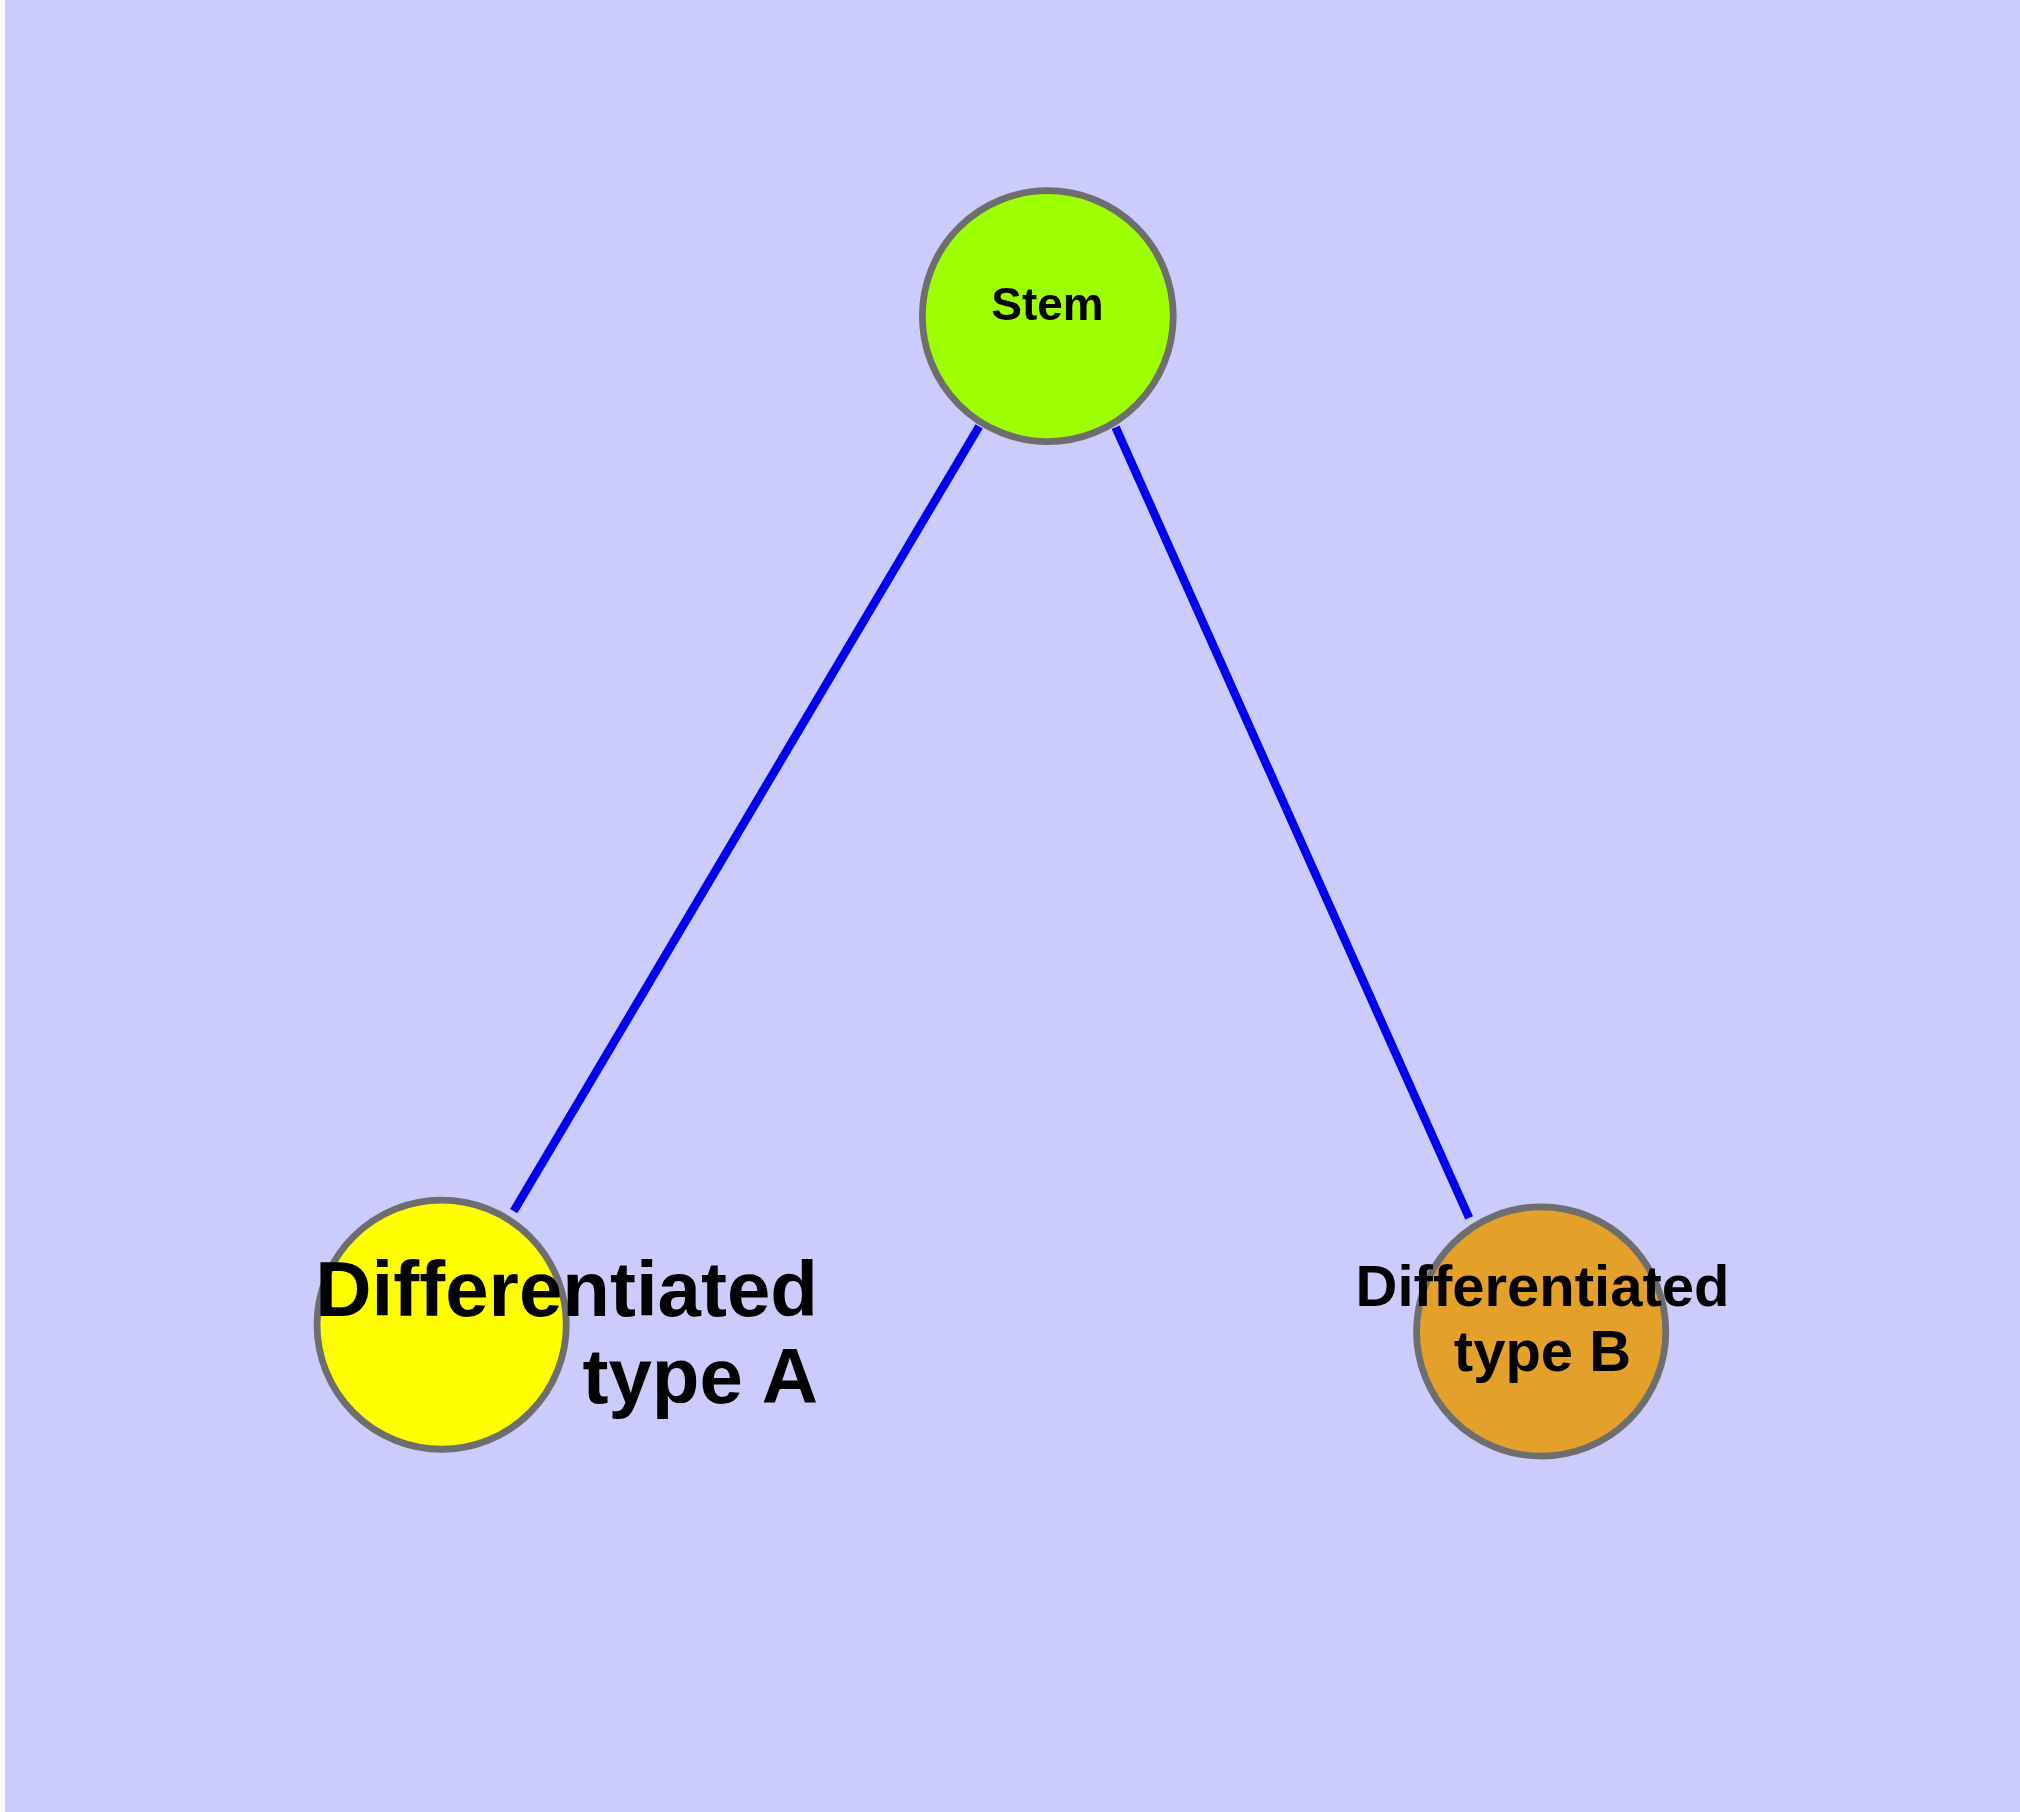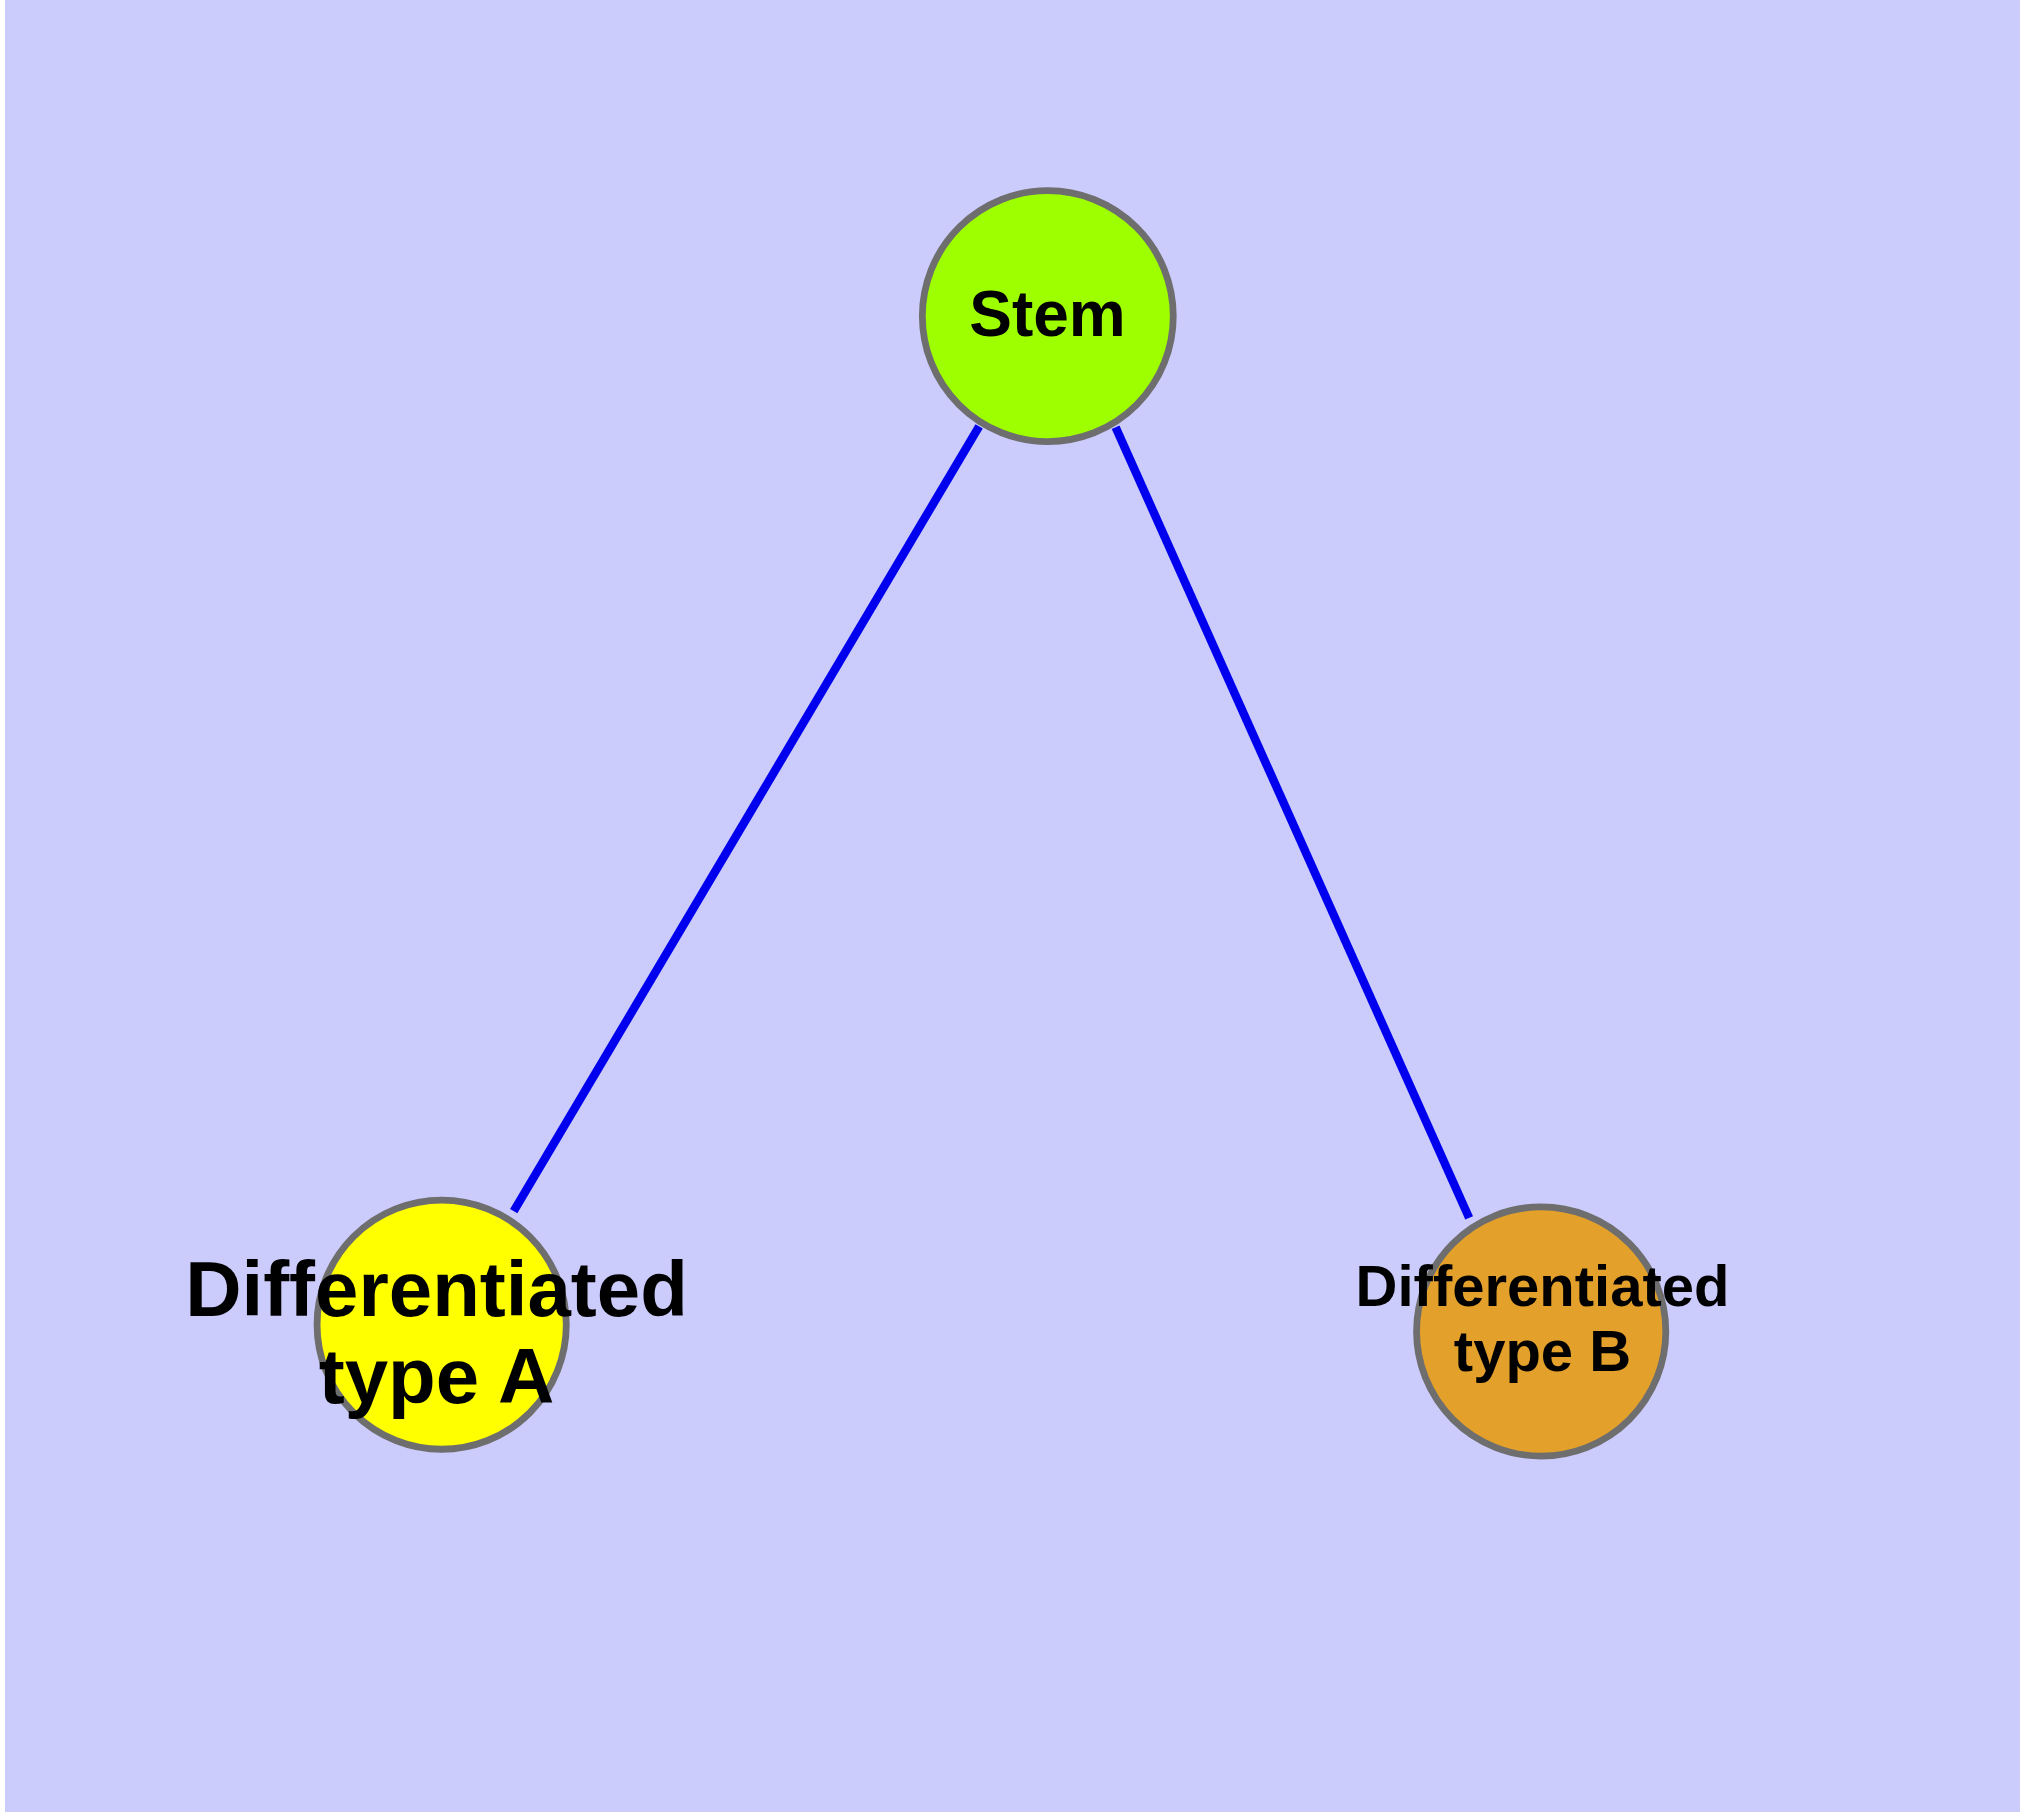--- a/index.html
+++ b/index.html
@@ -36,21 +36,21 @@
     color: #000000;
     font-family: "Liberation Sans", sans-serif;
     font-weight: bold;
     text-align: center;
     line-height: 1.12;
     white-space: pre;
     pointer-events: none;
     -webkit-font-smoothing: antialiased;
   }
   .label-stem {
-    font-size: 64px;
+    font-size: 46px;
     width: 509px;
     left: 793px;
     top: 280px;
   }
   .label-typea {
     font-size: 78px;
     width: 763px;
     left: 55px;
     top: 1244px;
   }
@@ -75,20 +75,20 @@
       </g>
     <g id="nodes-layer">
         <circle cx="1236" cy="373" r="148" fill="#9eff00" stroke="#6e6e6e" stroke-width="8"></circle>
         <circle cx="521" cy="1563" r="147" fill="#ffff00" stroke="#6e6e6e" stroke-width="8"></circle>
         <circle cx="1818" cy="1571" r="147" fill="#e3a02b" stroke="#6e6e6e" stroke-width="8"></circle>
       </g>
   </svg>
 
   <div class="node-label label-stem" style="left: 793px; top: 279px;">Stem</div>
 
-  <div class="node-label label-typea" style="left: 55px; top: 1246px;"><span>Differentiated</span>
+  <div class="node-label label-typea" style="left: 55px; top: 1246px; text-align: right;"><span>Differentiated</span>
 <span>type A</span></div>
 
   <div class="node-label label-typeb" style="left: 1161px; top: 1254px;"><span>Differentiated</span>
 <span>type B</span></div>
 
 </div>
 
 
 </body></html>

